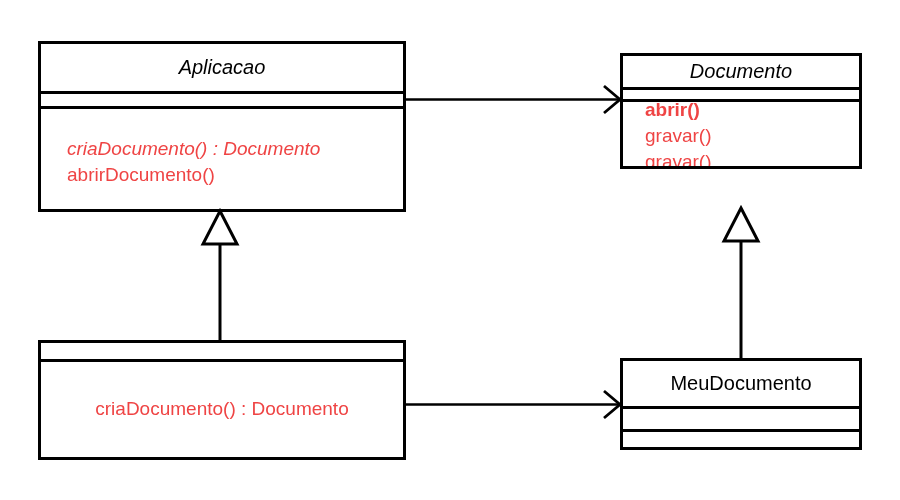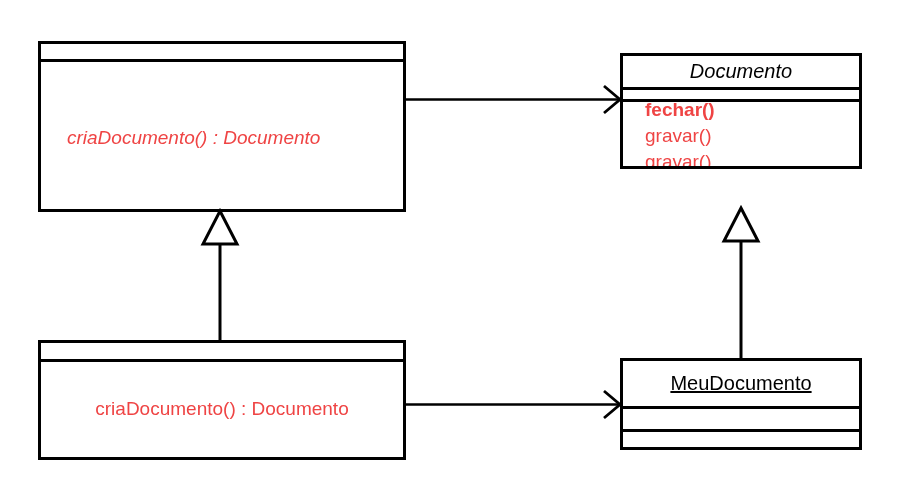--- a/index.html
+++ b/index.html
@@ -75,47 +75,51 @@
     display: block;
     overflow: visible;
   }
 </style>
 </head>
 <body>
 
 <div id="diagram-canvas">
 
   <div class="uml-class" style="left:38px; top:41px; width:368px; height:171px;">
+    <div class="uml-compartment compartment-name" style="height:47px;">
+      <span class="class-name abstract">Aplicacao</span>
+    </div>
     <div class="uml-compartment compartment-attrs" style="height:15px;"></div>
     <div class="uml-compartment compartment-ops" style="flex:1 1 auto; padding-top:6px;">
       <span class="operation abstract">criaDocumento() : Documento</span>
+      <span class="operation">abrirDocumento()</span>
     </div>
   </div>
 
   <div class="uml-class" style="left:620px; top:53px; width:242px; height:116px;">
     <div class="uml-compartment compartment-name" style="height:41px;">
       <span class="class-name abstract">Documento</span>
     </div>
     <div class="uml-compartment compartment-attrs" style="height:14px;"></div>
     <div class="uml-compartment compartment-ops" style="flex:1 1 auto; padding-left:22px; padding-top:4px;">
-      <span class="operation emphasis">fechar()</span>
+      <span class="operation emphasis">abrir()</span>
       <span class="operation">gravar()</span>
       <span class="operation">gravar()</span>
     </div>
   </div>
 
   <div class="uml-class" style="left:38px; top:340px; width:368px; height:120px;">
     <div class="uml-compartment compartment-attrs" style="height:16px;"></div>
     <div class="uml-compartment compartment-ops" style="flex:1 1 auto; align-items:center; padding-left:0;">
       <span class="operation">criaDocumento() : Documento</span>
     </div>
   </div>
 
   <div class="uml-class" style="left:620px; top:358px; width:242px; height:92px;">
-    <div class="uml-compartment compartment-name" style="height:45px;text-decoration:underline;">
+    <div class="uml-compartment compartment-name" style="height:45px;">
       <span class="class-name">MeuDocumento</span>
     </div>
     <div class="uml-compartment compartment-attrs" style="height:23px;"></div>
     <div class="uml-compartment compartment-ops" style="flex:1 1 auto;"></div>
   </div>
 
   <div class="connector" style="left:406px; top:82px; width:216px; height:36px;">
     <svg width="216" height="36" viewBox="0 0 216 36">
       <line x1="0" y1="17.5" x2="213" y2="17.5" stroke="#000000" stroke-width="2.5"></line>
       <polyline points="198,4 214,17.5 198,31" fill="none" stroke="#000000" stroke-width="2.8" stroke-linecap="butt" stroke-linejoin="miter"></polyline>

